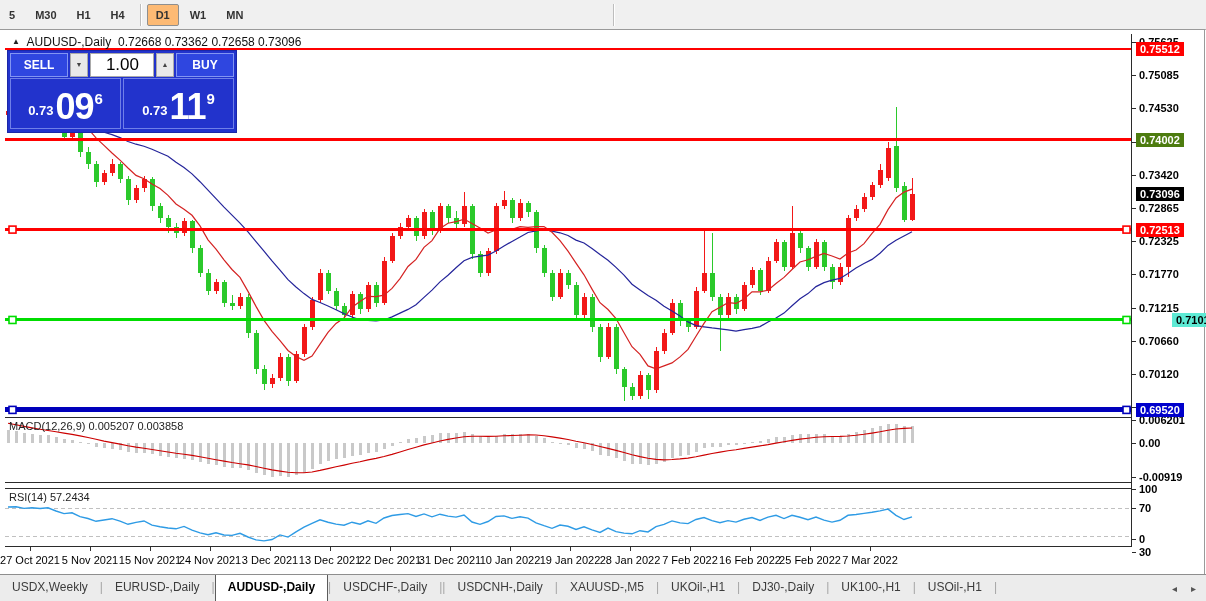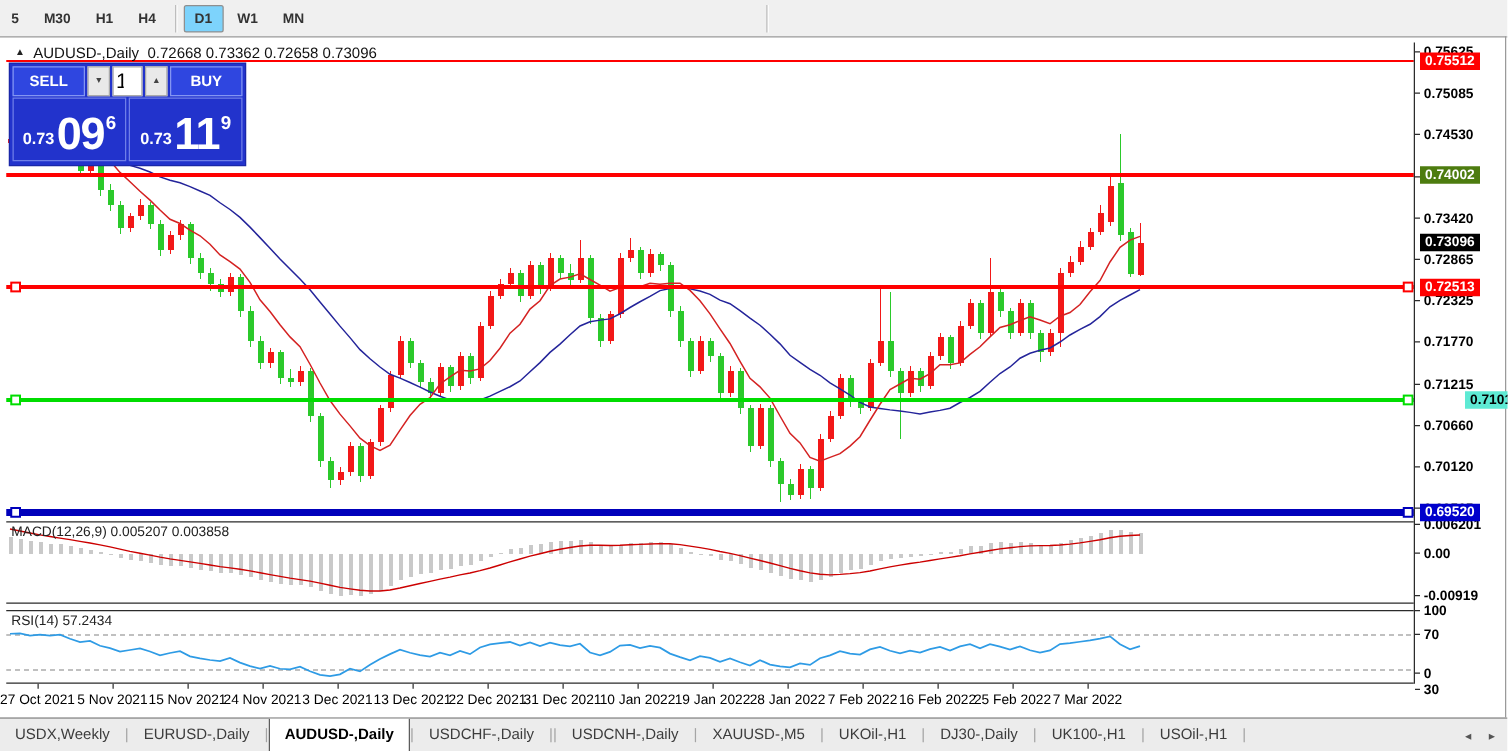--- a/index.html
+++ b/index.html
@@ -3,40 +3,40 @@
 <meta charset="utf-8">
 <style>
   html,body{margin:0;padding:0;}
   body{width:1206px;height:601px;position:relative;overflow:hidden;background:#fff;
        font-family:"Liberation Sans",sans-serif;-webkit-font-smoothing:none;}
   
   #toolbar{position:absolute;left:0;top:0;width:1206px;height:29px;background:#f0f0f0;
            border-bottom:1px solid #b0b0b0;display:flex;align-items:center;overflow:hidden;}
   .tf-btn{font-size:11px;font-weight:bold;color:#333;padding:4px 8px;margin:0 1px;cursor:default;
           border:1px solid transparent;border-radius:2px;white-space:nowrap;}
-  .tf-btn.active{background:#7dd3fc;border:1px solid #8f8f8f;}
+  .tf-btn.active{background:#fdba74;border:1px solid #8f8f8f;}
   .tb-sep{width:1px;height:22px;background:#bdbdbd;margin:0 5px;box-shadow:1px 0 0 #fff;}
   
   #chartwin{position:absolute;left:0;top:29px;width:1204px;height:544px;background:#fff;
             border:1px solid #9a9a9a;border-left:none;}
   #title-row{position:absolute;left:12px;top:5px;font-size:12px;color:#111;z-index:30;white-space:nowrap;}
   #title-row .tri{font-size:8px;vertical-align:2px;margin-right:4px;color:#222;}
   .pane-border{position:absolute;left:5px;width:1126px;background:#2b2b2b;z-index:8;}
   #axis-vline{position:absolute;left:1131px;top:4px;width:1px;height:513px;background:#2b2b2b;z-index:8;}
   .chart-svg{position:absolute;left:5px;z-index:2;}
   
   .ind-label{position:absolute;left:9px;font-size:11px;color:#222;z-index:12;white-space:nowrap;}
   
   #axis-col{position:absolute;left:1132px;top:0;width:72px;height:517px;z-index:9;}
   .ptick{position:absolute;left:0;width:72px;font-size:11px;font-weight:bold;color:#000;height:13px;line-height:13px;}
   .ptick .dash{display:inline-block;width:4px;height:1px;background:#2b2b2b;vertical-align:3px;margin-right:3px;}
   .pbadge{position:absolute;left:4px;padding:0 4px;height:14px;line-height:14px;font-size:11px;
           font-weight:bold;z-index:11;white-space:nowrap;}
   
-  #trade-panel{position:absolute;left:8px;top:21px;width:188px;height:81px;background:#2233cc;
+  #trade-panel{position:absolute;left:8px;top:21px;width:228px;height:81px;background:#2233cc;
                z-index:25;padding:0;box-shadow:0 0 0 1px #1a27a8;}
   #tp-row1{display:flex;height:24px;margin:2px 2px 1px 2px;gap:2px;}
   .tp-btn{flex:0 0 56px;background:#2f46e0;border:1px solid #8395f2;color:#fff;font-size:12px;
           font-weight:bold;text-align:center;line-height:22px;cursor:pointer;}
   .spin-btn{flex:0 0 16px;background:#e9e9e9;border:1px solid #aaa;color:#444;font-size:7px;
             text-align:center;line-height:22px;cursor:pointer;}
   #vol-input{flex:1 1 auto;background:#fff;border:1px solid #aaa;font-size:17px;color:#000;
              text-align:right;padding-right:14px;font-family:"Liberation Sans",sans-serif;min-width:0;}
   #tp-row2{display:flex;height:51px;margin:0 2px 2px 2px;gap:2px;}
   .quote-box{flex:1 1 50%;border:1px solid #6f7fe8;color:#fff;display:flex;align-items:flex-end;

